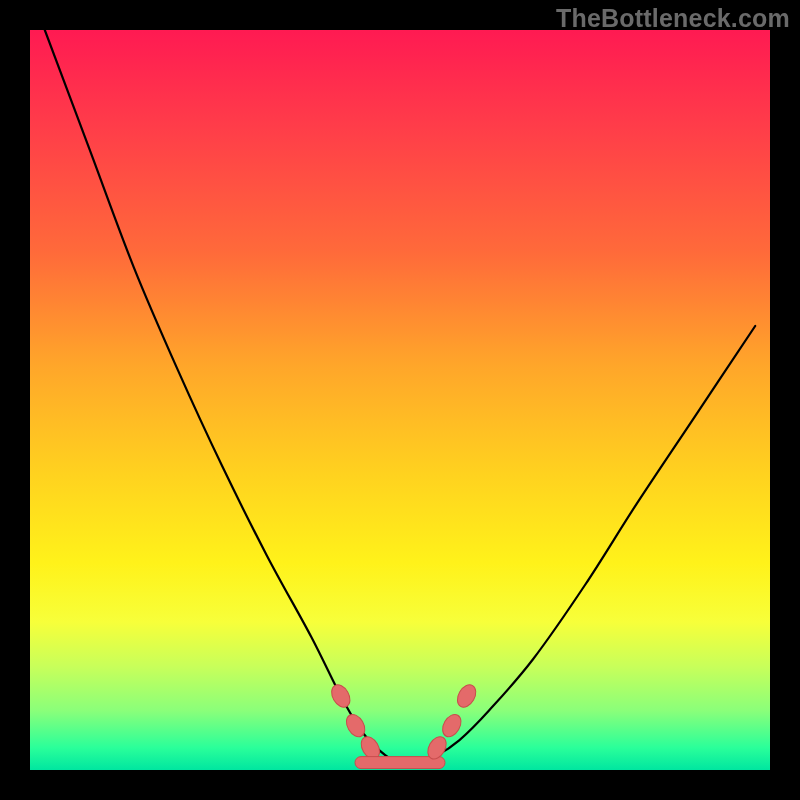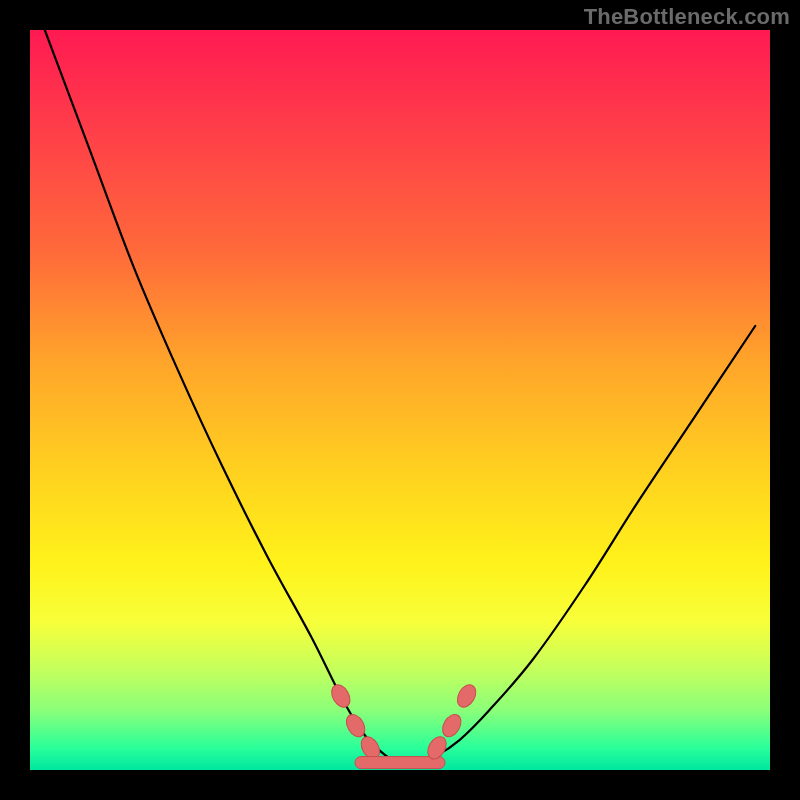--- a/index.html
+++ b/index.html
@@ -37,21 +37,21 @@
       #8aff7a 92%,
       #2aff9a 97%,
       #00e6a0 100%
     );
   }
   .watermark {
     position: absolute;
     top: 4px;
     right: 10px;
     font-family: Arial, Helvetica, sans-serif;
-    font-size: 22px;
+    font-size: 25px;
     font-weight: 600;
     color: #6a6a6a;
     letter-spacing: 0.2px;
     user-select: none;
   }
   svg.curve {
     position: absolute;
     left: 0;
     top: 0;
     width: 740px;

